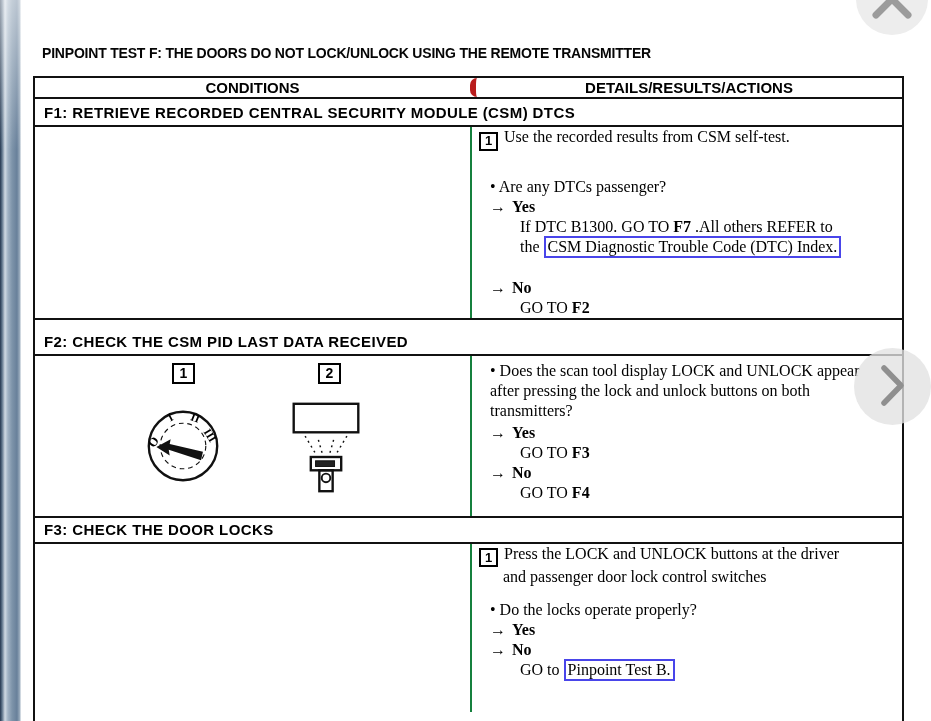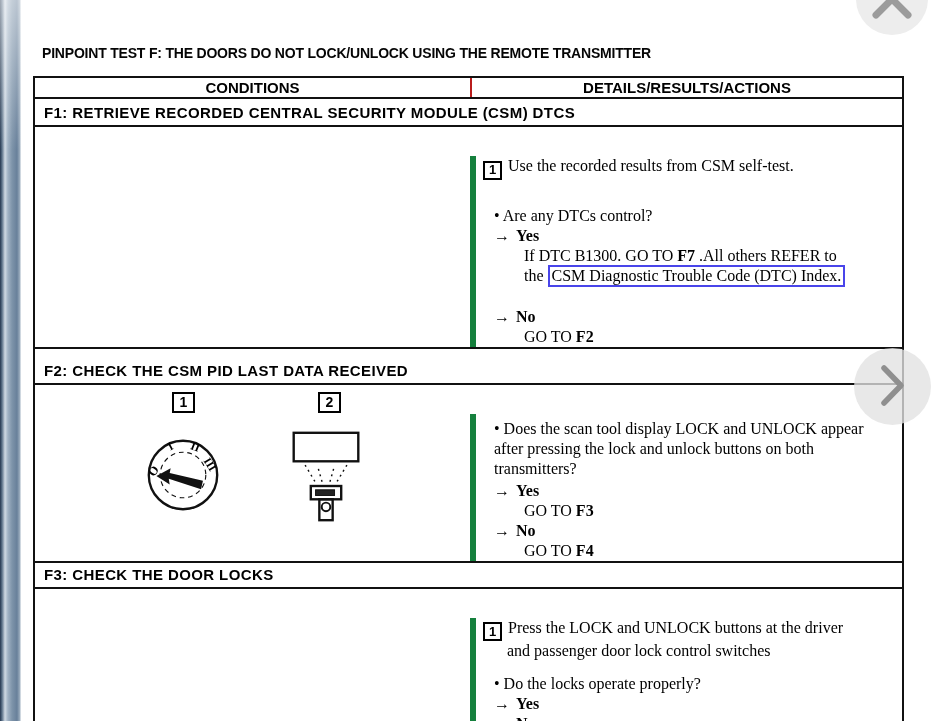--- a/index.html
+++ b/index.html
@@ -42,29 +42,29 @@
   .r-f1body{flex:0 0 185px;}
   .r-f2head{flex:0 0 27px;margin-top:9px;}
   .r-f2body{flex:0 0 162px;}
   .r-f3head{flex:0 0 26px;}
   .r-f3body{flex:0 0 168px;}
   .hcell{
     font-family:"Liberation Sans",sans-serif;font-weight:bold;font-size:15px;
     display:flex;align-items:center;justify-content:center;box-sizing:border-box;
   }
   .hcell.cond{flex:0 0 435px;}
-  .hcell.det{flex:1;border-left:2px solid #b91c1c;}
+  .hcell.det{flex:1;border-left:6px solid #b91c1c;border-radius:7px;}
   .fheader{
     font-family:"Liberation Sans",sans-serif;font-weight:bold;font-size:15px;
     letter-spacing:.4px;display:flex;align-items:center;padding-left:9px;width:100%;
   }
   .cond-cell{flex:0 0 435px;position:relative;box-sizing:border-box;}
   .det-cell{
-    flex:1;border-left:6px solid #15803d;box-sizing:border-box;
-    font-size:16px;line-height:20px;margin-top:29px;
+    flex:1;border-left:2px solid #15803d;box-sizing:border-box;
+    font-size:16px;line-height:20px;
   }
   .l{padding-left:18px;}
   .l-step{padding-left:7px;}
   .l-ind{padding-left:48px;}
   .l-ind2{padding-left:31px;}
   .b{font-weight:bold;}
   .arrow{display:inline-block;margin-right:6px;}
   .mt-q1{margin-top:26px;}
   .mt-no{margin-top:21px;}
   .mt-q3{margin-top:13px;}
@@ -114,21 +114,21 @@
   <div class="row r-f1head">
     <div class="fheader">F1: RETRIEVE RECORDED CENTRAL SECURITY MODULE (CSM) DTCS</div>
   </div>
 
   <div class="row r-f1body">
     <div class="cond-cell"></div>
     <div class="det-cell">
       <div class="l-step">
         <span class="stepbox">1</span><span>Use the recorded results from CSM self-test.</span>
       </div>
-      <div class="l mt-q1">• Are any DTCs control?</div>
+      <div class="l mt-q1">• Are any DTCs passenger?</div>
       <div class="l">
         <span class="arrow">→</span><span class="b">Yes</span>
       </div>
       <div class="l-ind">
         <span>If DTC B1300. GO TO </span><span class="b">F7</span><span> .All others REFER to</span>
       </div>
       <div class="l-ind">
         <span>the </span><span class="linkbox">CSM Diagnostic Trouble Code (DTC) Index.</span>
       </div>
       <div class="l mt-no">

